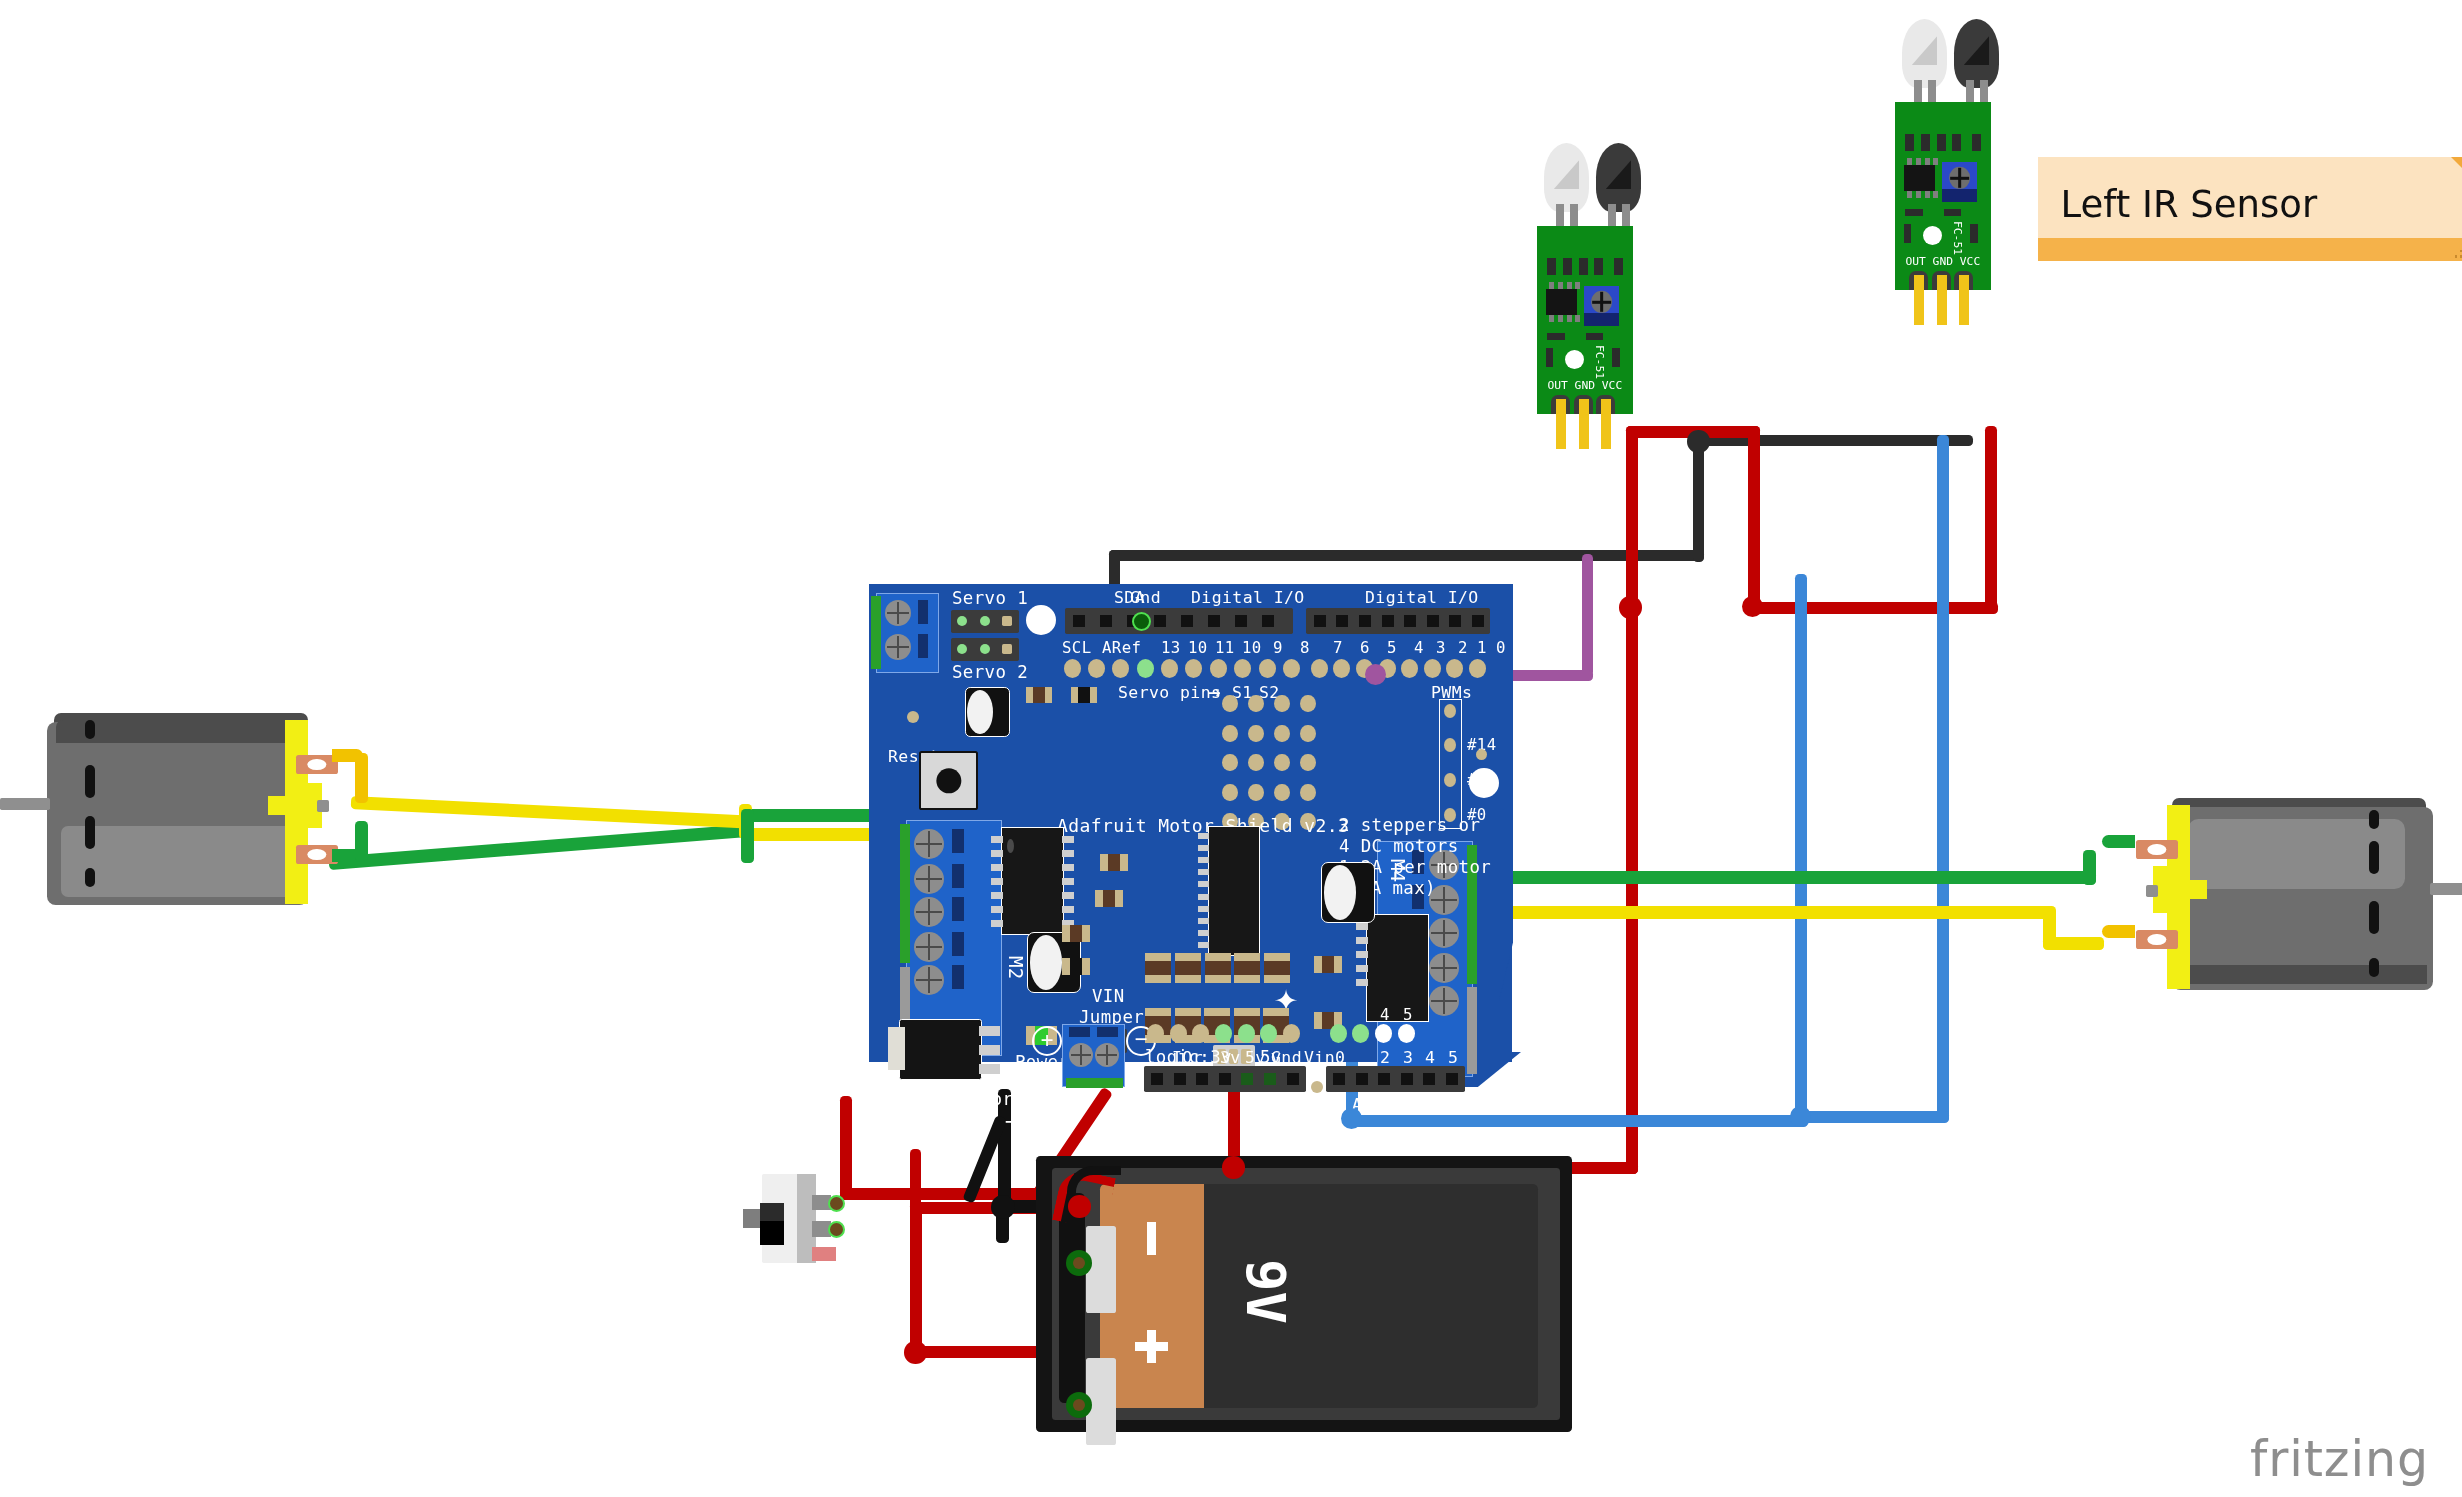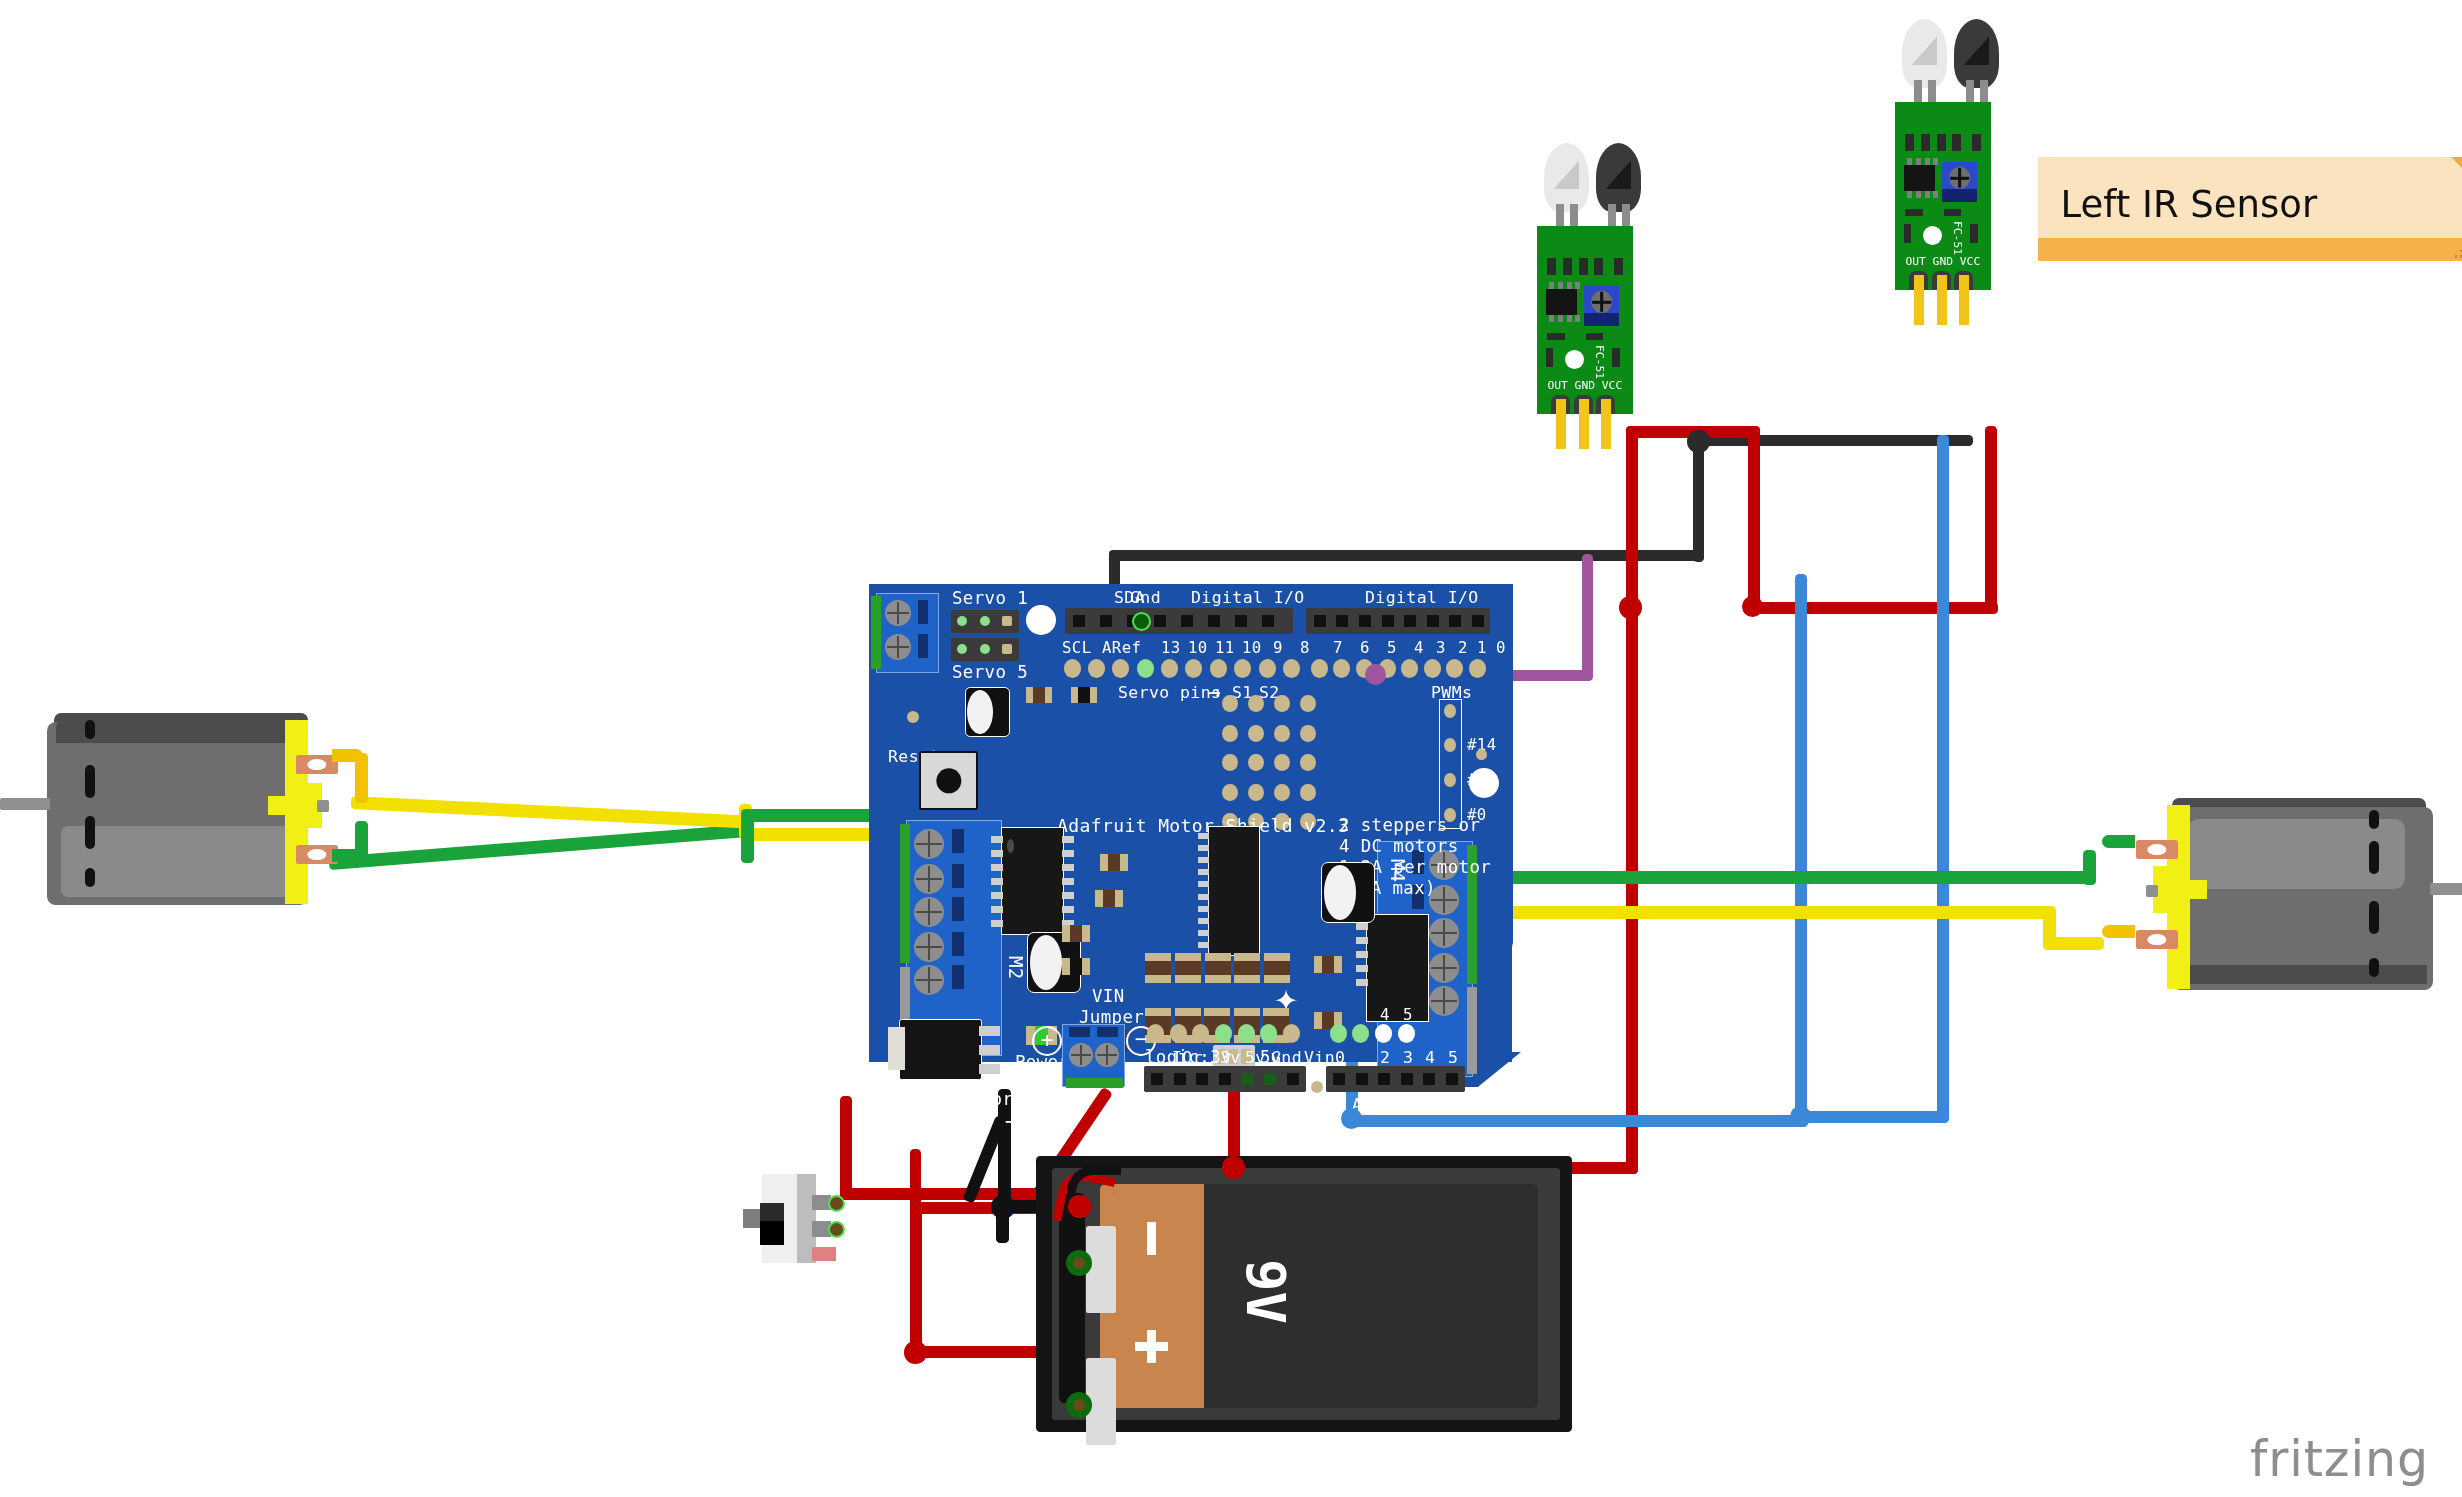--- a/index.html
+++ b/index.html
@@ -221,21 +221,21 @@
     <div class="hdr" style="left:82px;top:26px;width:68px;height:22.6px;">
       <div class="pad grn" style="left:6px;top:6px;width:10.4px;height:10.4px;"></div>
       <div class="pad grn" style="left:29px;top:6px;width:10.4px;height:10.4px;"></div>
       <div class="pad" style="left:51px;top:6px;width:10.4px;height:10.4px;border-radius:1.7px;"></div>
     </div>
     <div class="hdr" style="left:82px;top:54px;width:68px;height:22.6px;">
       <div class="pad grn" style="left:6px;top:6px;width:10.4px;height:10.4px;"></div>
       <div class="pad grn" style="left:29px;top:6px;width:10.4px;height:10.4px;"></div>
       <div class="pad" style="left:51px;top:6px;width:10.4px;height:10.4px;border-radius:1.7px;"></div>
     </div>
-    <div class="silk" style="left:83px;top:78px;font-size:17.4px;">Servo 5</div>
+    <div class="silk" style="left:83px;top:78px;font-size:17.4px;">Servo 2</div>
     <div class="pad wht" style="left:157px;top:21px;width:30px;height:30px;"></div>
 
     <div class="silk" style="left:209px;top:3.5px;font-size:16.5px;margin-left:36px;">SDA</div>
     <div class="silk" style="left:261px;top:3.5px;font-size:16.5px;">Gnd</div>
     <div class="silk" style="left:322px;top:3.5px;font-size:16.5px;">Digital I/O</div>
     <div class="silk" style="left:496px;top:3.5px;font-size:16.5px;">Digital I/O</div>
 
     <div class="hdr" style="left:196px;top:24px;width:228px;height:26px;">
       <div class="sq" style="left:7.8px;top:7px;width:12px;height:12px;"></div>
       <div class="sq" style="left:35px;top:7px;width:12px;height:12px;"></div>

